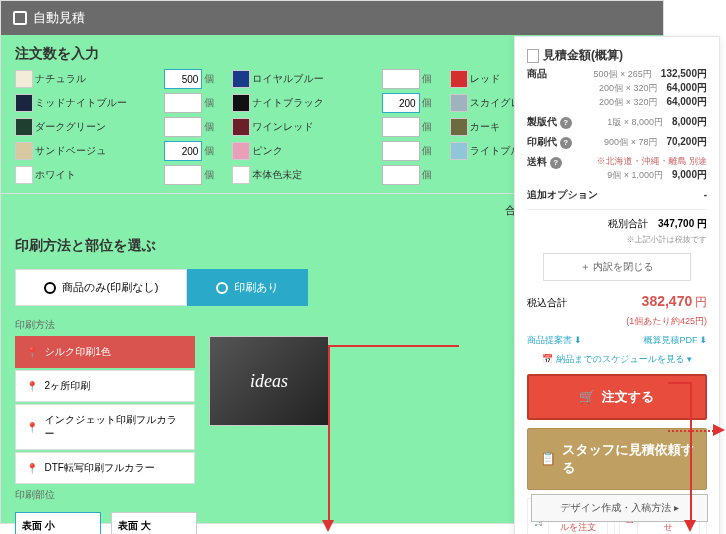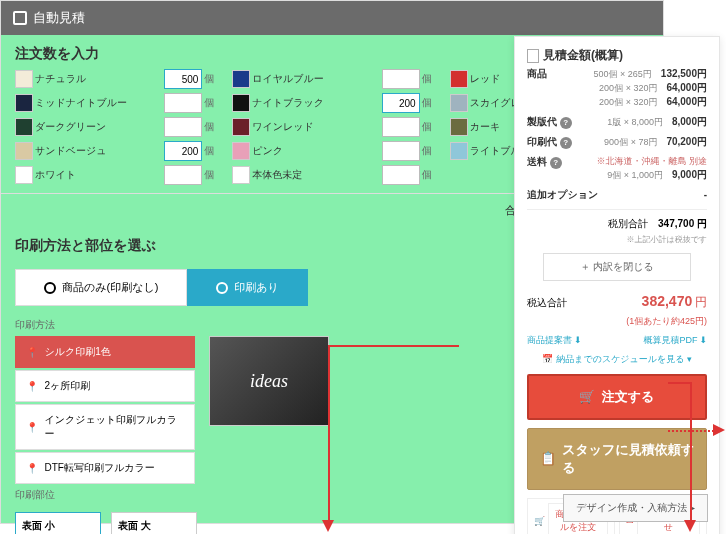--- a/index.html
+++ b/index.html
@@ -50,21 +50,21 @@
 .gtotal .amt{color:#d9534f;font-size:14px;font-weight:bold}
 .per{font-size:9px;color:#d9534f;text-align:right}
 .links{display:flex;justify-content:space-between;font-size:9px;color:#2aa9c9;margin:6px 0}
 .links span{cursor:pointer;display:flex;align-items:center;gap:2px}
 .sched{text-align:center;font-size:9px;color:#2aa9c9;margin:4px 0 8px;cursor:pointer}
 .btn{display:flex;align-items:center;justify-content:center;gap:6px;padding:12px;font-size:13px;font-weight:bold;color:#fff;cursor:pointer;margin-bottom:8px;border-radius:2px}
 .btn-order{background:#e74c3c;border:2px solid #c0392b}
 .btn-quote{background:#c0a062;border:1px solid #b0905a}
 .minilinks{display:flex;justify-content:space-between;font-size:9px;margin:8px 0;gap:4px}
 .minilinks span{color:#d9534f;border:1px solid #eee;padding:4px 6px;flex:1;text-align:center;cursor:pointer;display:flex;align-items:center;justify-content:center;gap:3px}
-.design-btn{position:absolute;right:18px;bottom:12px;border:1px solid #bbb;background:#f8f8f8;padding:6px 12px;font-size:10px;color:#555;cursor:pointer}
+.design-btn{position:absolute;right:18px;bottom:12px;border:1px solid #bbb;background:#f8f8f8;padding:6px 28px;font-size:10px;color:#555;cursor:pointer}
 .arrow-down{position:absolute;width:0;height:0;border-left:6px solid transparent;border-right:6px solid transparent;border-top:12px solid #d33}
 .arrow-line-v{position:absolute;width:2px;background:#d33}
 .arrow-line-h{position:absolute;height:2px;background:#d33}
 .arrow-right{position:absolute;width:0;height:0;border-top:6px solid transparent;border-bottom:6px solid transparent;border-left:12px solid #d33}
 .q{display:inline-flex;width:12px;height:12px;border-radius:50%;background:#888;color:#fff;align-items:center;justify-content:center;font-size:8px}
 .dotted-h{position:absolute;height:0;border-top:2px dotted #d33}
 </style>
 </head>
 <body>
 

